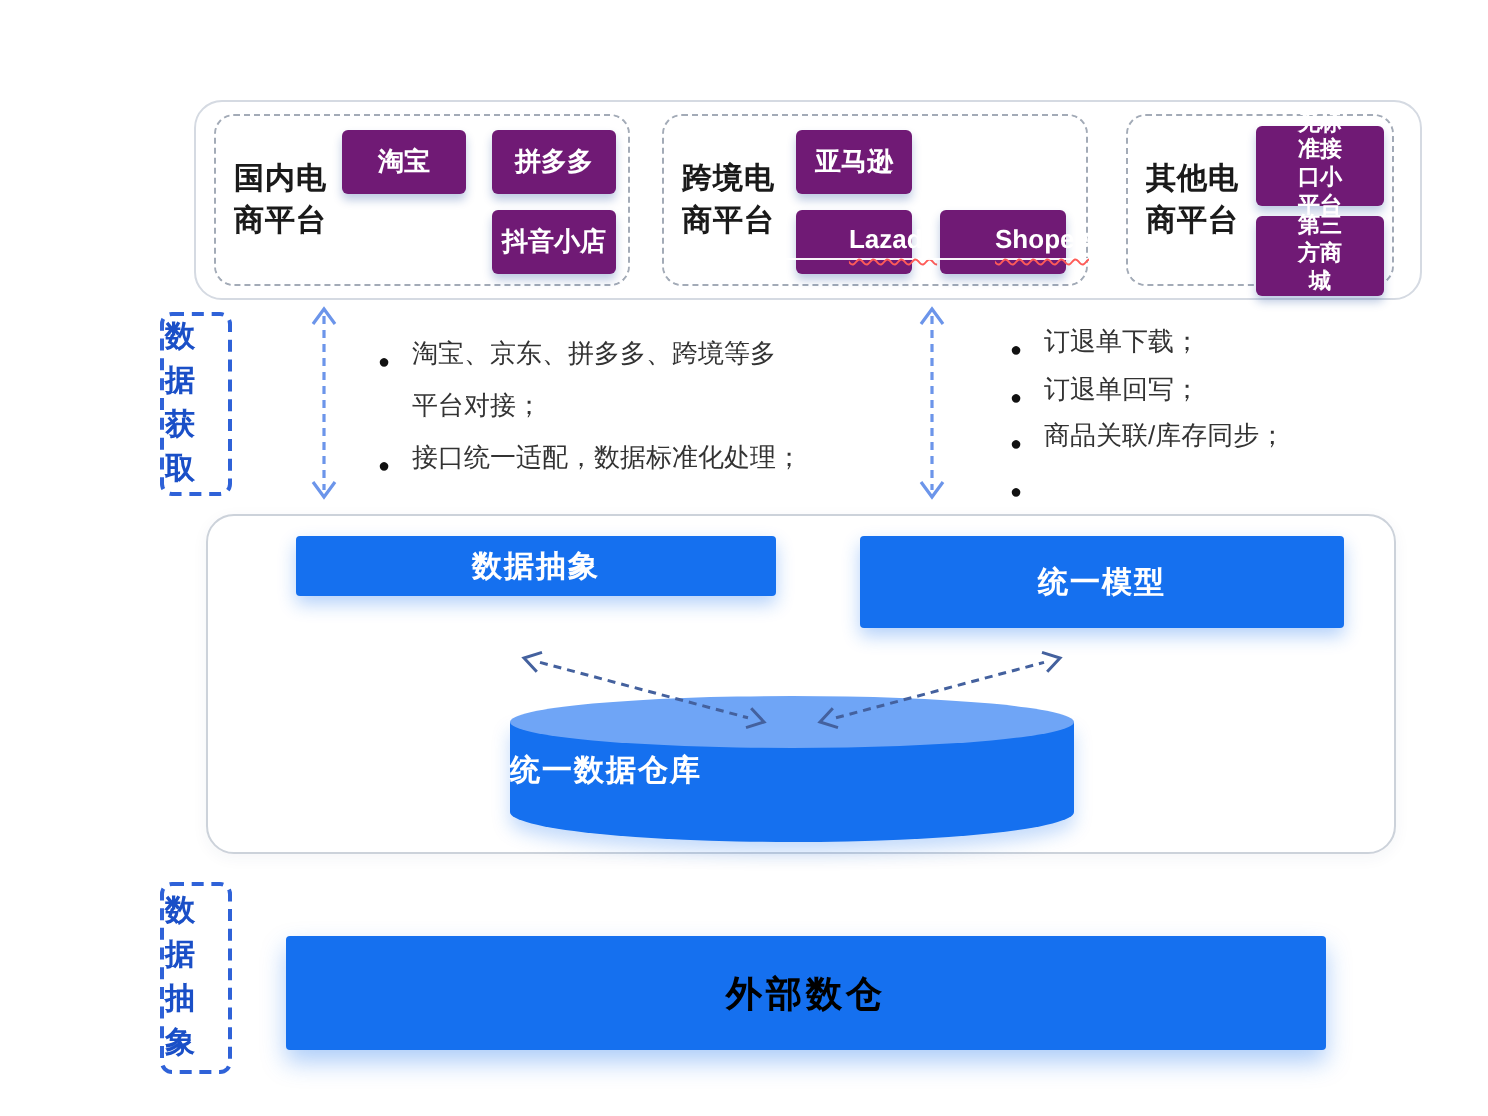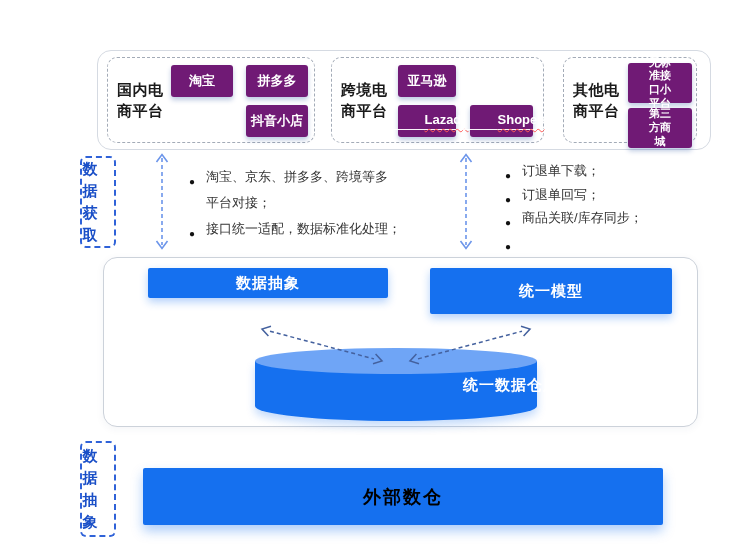--- a/index.html
+++ b/index.html
@@ -72,21 +72,21 @@
     left: 255px; top: 361px; width: 282px; height: 60px;
     background: #1570EF;
     border-radius: 0 0 50% 50% / 0 0 15px 15px;
     box-shadow: 0 5px 9px rgba(21,112,239,.25);
   }
   .cyl-top {
     left: 255px; top: 348px; width: 282px; height: 26px;
     background: #6FA5F6; border-radius: 50%;
   }
   .cyl-label {
-    left: 255px; top: 376px; width: 304px; text-align: right;
+    left: 255px; top: 376px; width: 304px; text-align: left;
     color: #fff; font-weight: bold; font-size: 15px; letter-spacing: 1px;
   }
 
   
   .bottom-bar {
     left: 143px; top: 468px; width: 520px; height: 57px;
     display: flex; align-items: center; justify-content: center;
     background: #1570EF; color: #000000; font-weight: bold; font-size: 18px;
     letter-spacing: 2px; border-radius: 2px;
     box-shadow: 0 6px 12px rgba(21,112,239,.35);

